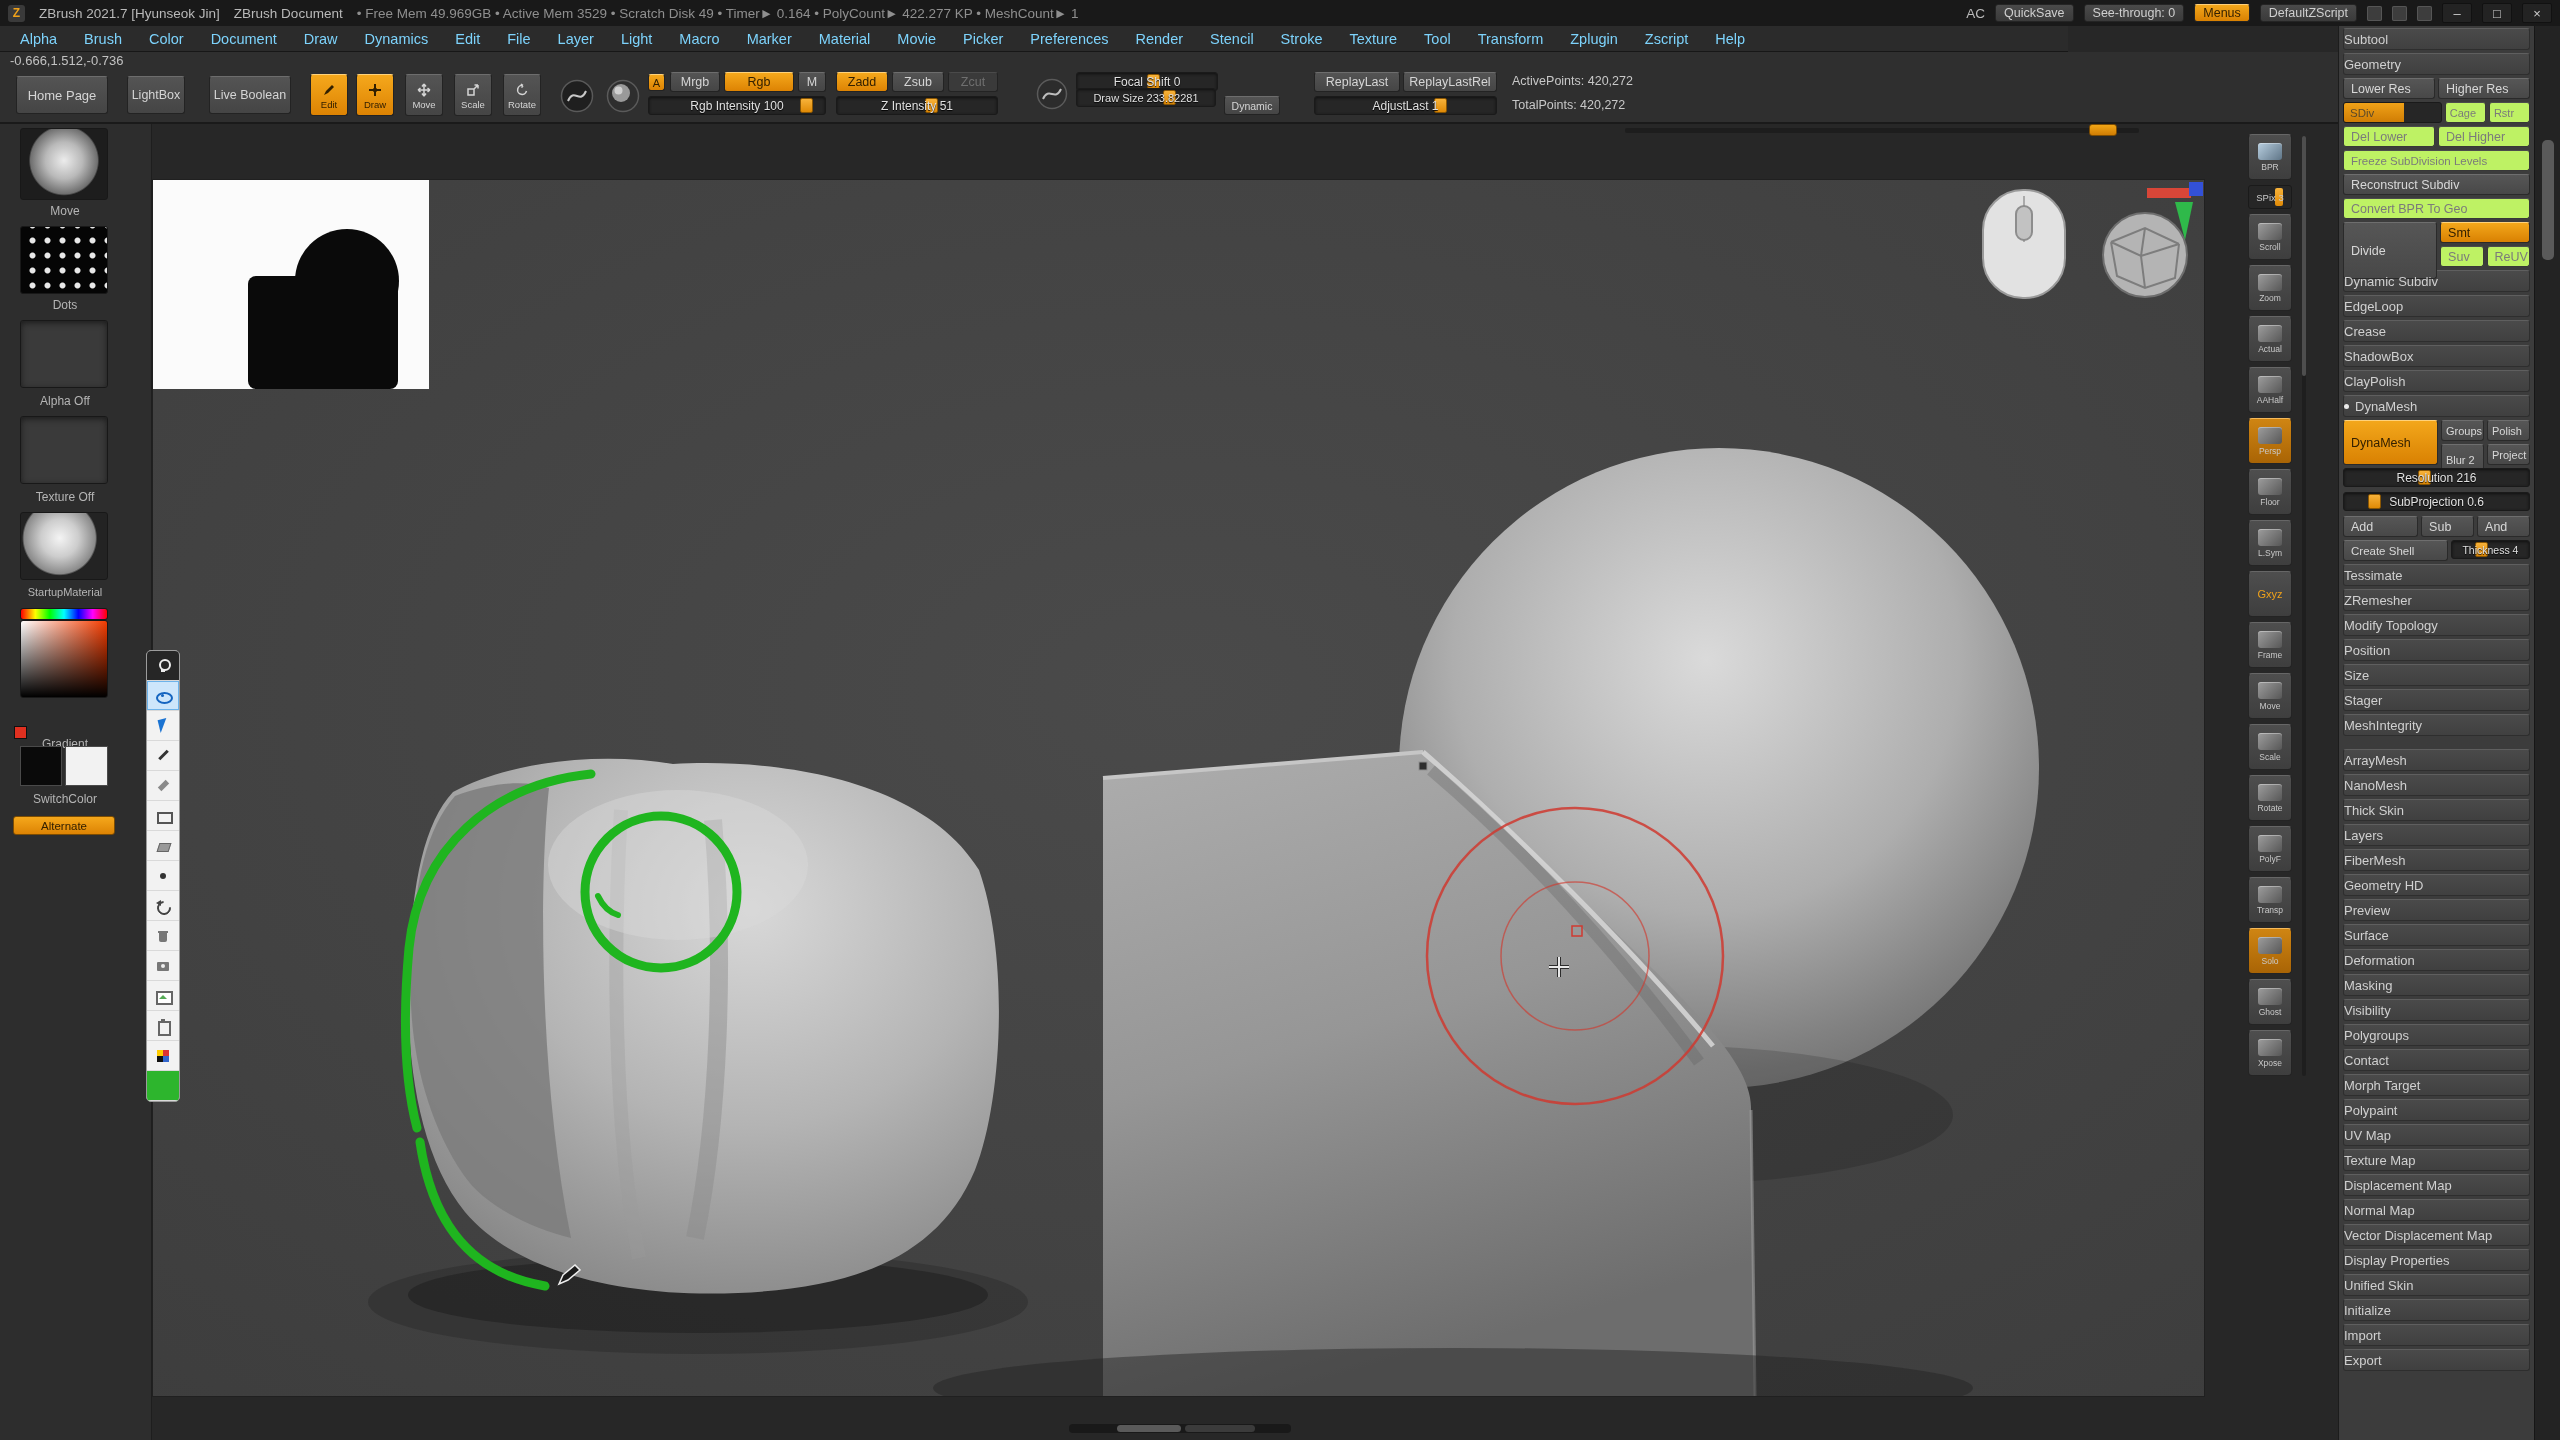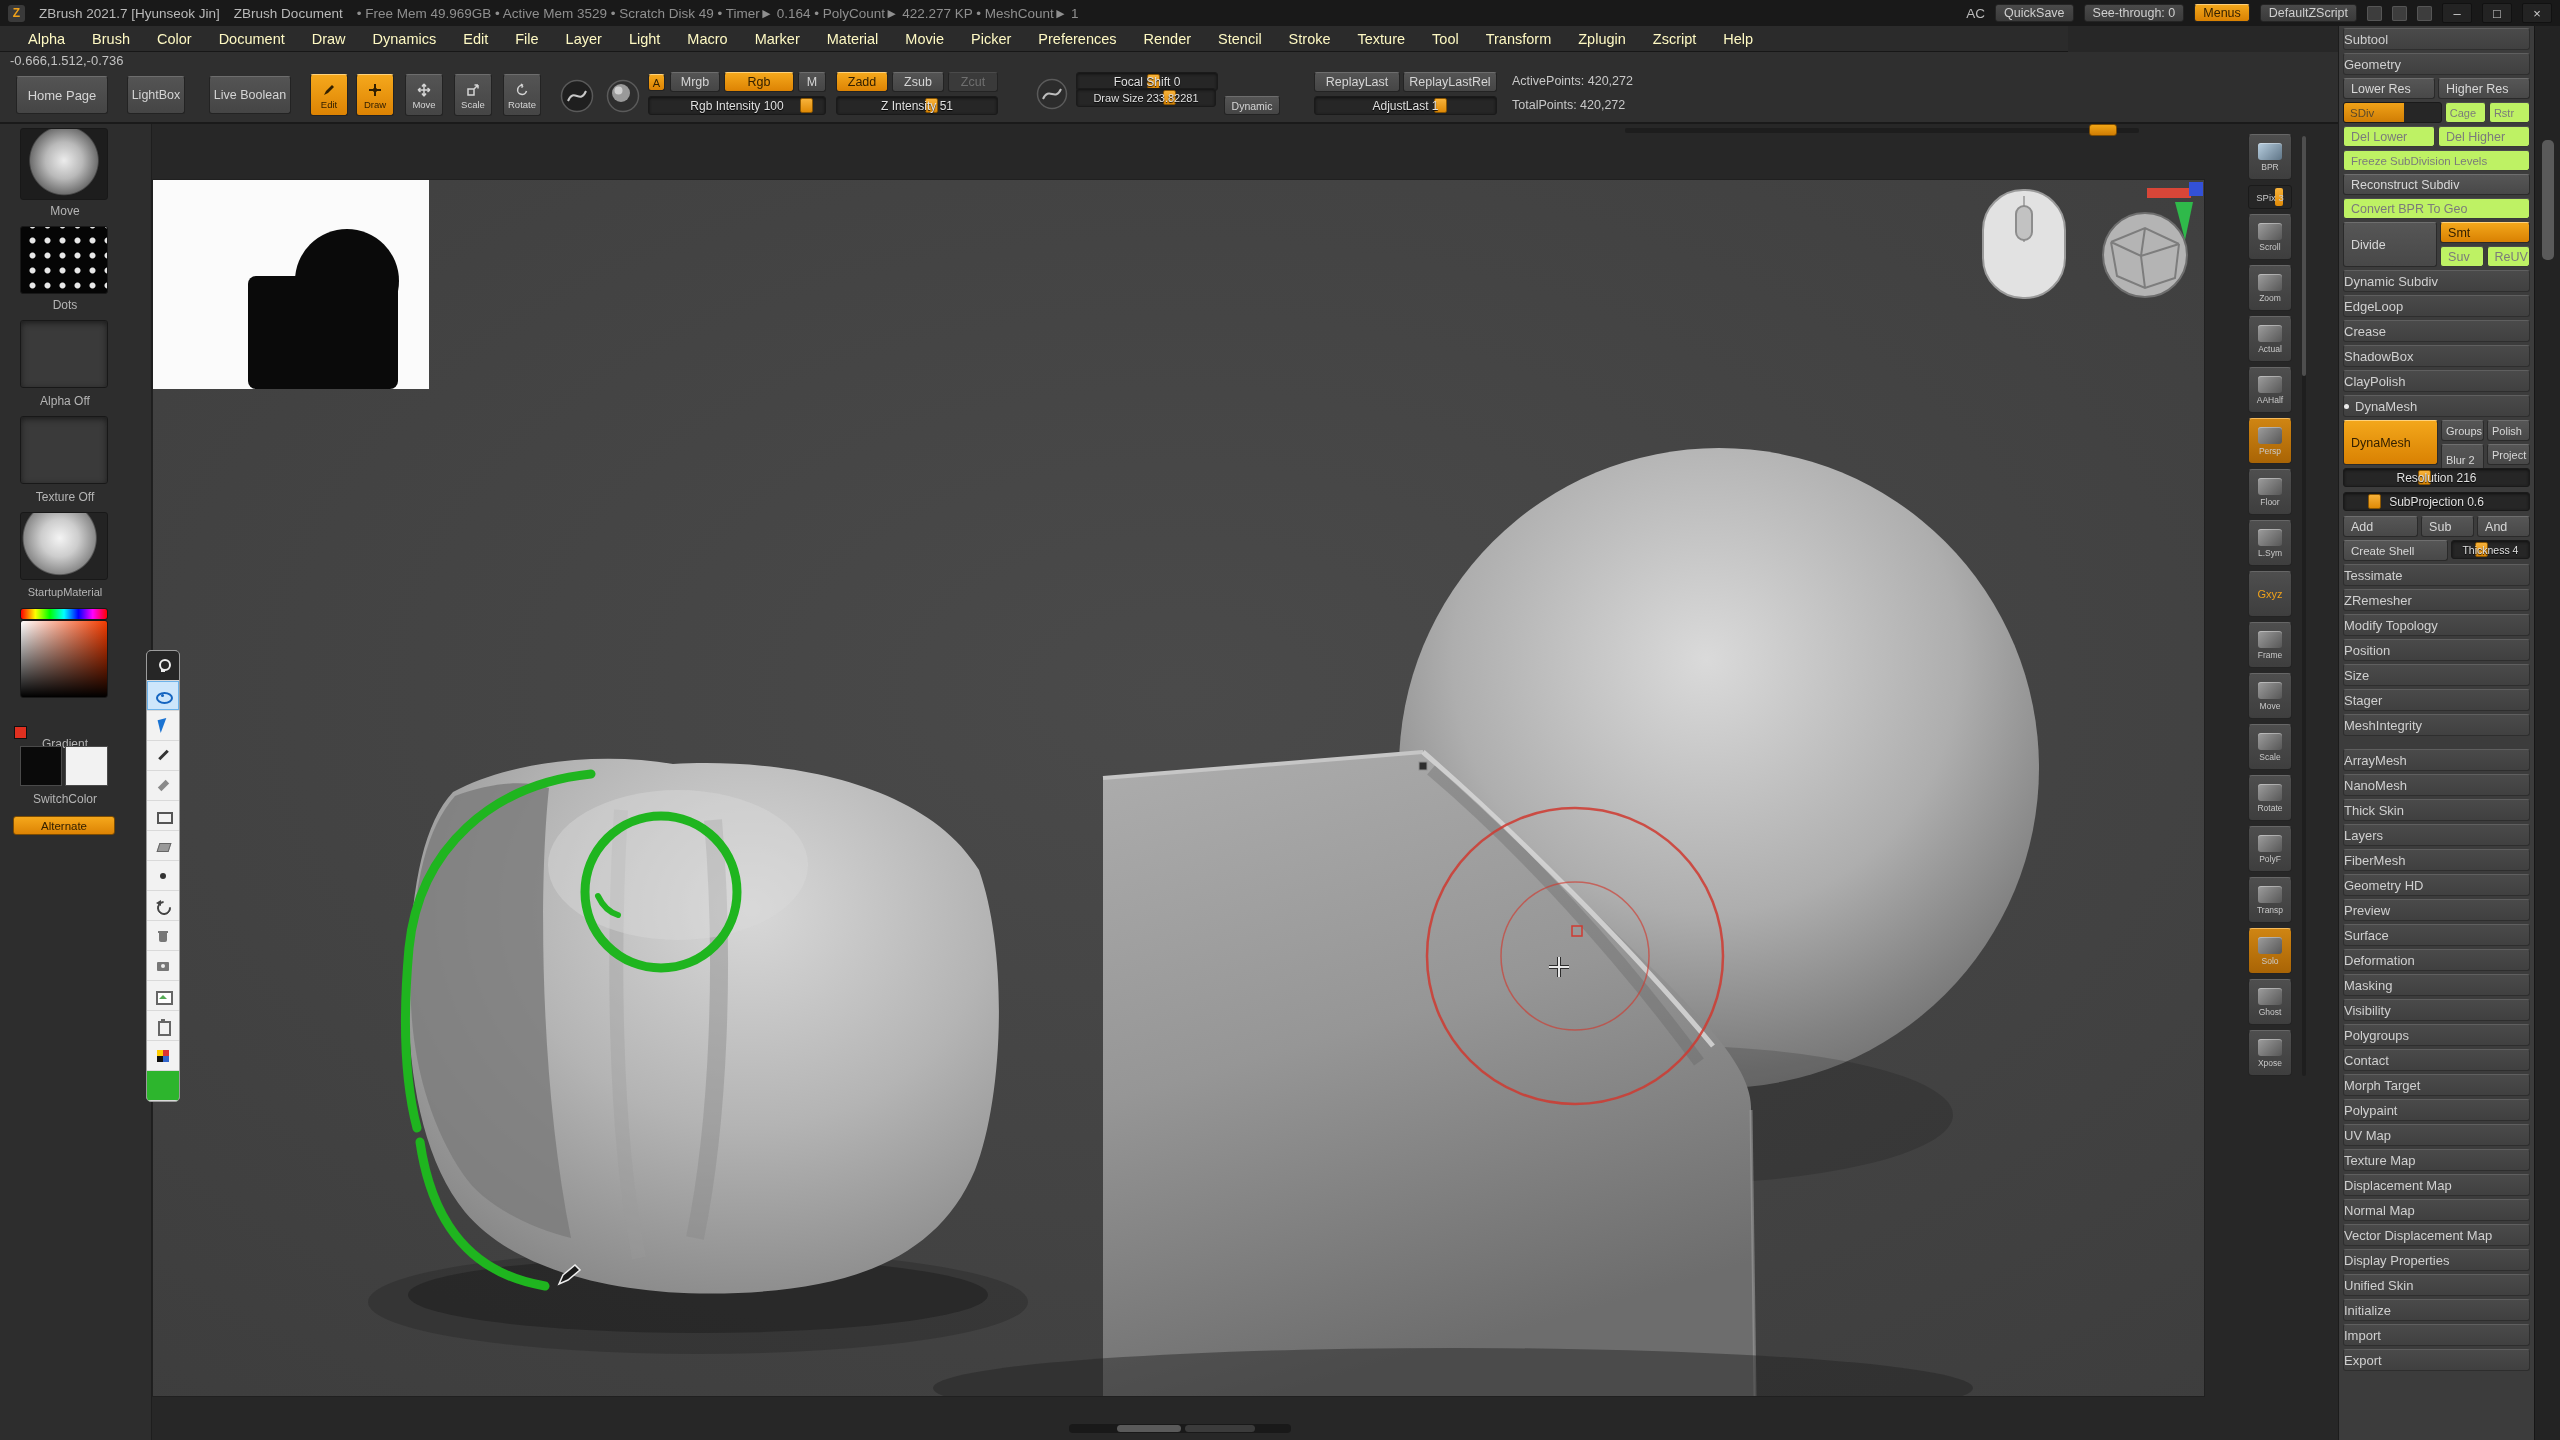--- a/index.html
+++ b/index.html
@@ -9,21 +9,21 @@
 
 .titlebar{left:0;top:0;width:2560px;height:26px;background:#191919;display:flex;align-items:center;padding:0 8px;font-size:13.5px;color:#b9b9b9;gap:14px}
 .tb-logo{width:17px;height:17px;background:#3a3a3a;border-radius:3px;color:#f0a21a;font-size:12px;font-weight:bold;display:flex;align-items:center;justify-content:center}
 .tb-stats{color:#8f8f8f}
 .tb-right{margin-left:auto;display:flex;align-items:center;gap:10px}
 .tb-btn{background:linear-gradient(#4a4a4a,#3a3a3a);border:1px solid #242424;border-radius:3px;padding:1px 8px;font-size:12.5px;color:#cfcfcf}
 .tb-btn.orange{background:linear-gradient(#f3a71b,#d98102);color:#352100;border-top-color:#ffcf78}
 .trayicon{width:15px;height:15px;border-radius:2px;background:#3d3d3d;box-shadow:inset 0 0 0 1px #555}
 .winbtn{width:30px;height:20px;display:flex;align-items:center;justify-content:center;color:#cfcfcf;font-size:13px;background:#232323;border:1px solid #111;border-radius:2px}
 
-.menubar{left:0;top:26px;width:2068px;height:26px;background:#2b2b2b;border-bottom:1px solid #171717;display:flex;align-items:center;gap:27px;padding:0 28px;font-size:14.5px;color:#fef9c3}
+.menubar{left:0;top:26px;width:2068px;height:26px;background:#2b2b2b;border-bottom:1px solid #171717;display:flex;align-items:center;gap:27px;padding:0 20px;font-size:14.5px;color:#7dd3fc}
 .menu-item{cursor:default}
 
 .shelf{left:0;top:52px;width:2560px;height:72px;background:#2f2f2f;border-bottom:2px solid #1a1a1a}
 .coords{position:absolute;left:10px;top:1px;font-size:13px;color:#c2c2c2}
 .btn{position:absolute;display:flex;align-items:center;justify-content:center;background:linear-gradient(#545454,#454545);border:1px solid #232323;border-top-color:#6d6d6d;border-radius:3px;color:#d5d5d5;font-size:13px}
 .btn.sm{font-size:12.5px}
 .btn.orange{background:linear-gradient(#f5a81c,#dd8303);color:#332000;border-top-color:#ffd27a}
 .btn.dim{color:#6f6f6f;background:#3a3a3a;border-top-color:#4a4a4a}
 .icon-btn{flex-direction:column;gap:1px;font-size:9.5px;padding-top:2px}
 .circlepick{position:absolute;border-radius:50%}
@@ -536,21 +536,21 @@
         <div class="pbtn dis" style="font-size:11.5px">Freeze SubDivision Levels</div>
       </div>
     <div class="prow">
         <div class="pbtn">Reconstruct Subdiv</div>
       </div>
     <div class="prow">
         <div class="pbtn dis">Convert BPR To Geo</div>
       </div>
 
     <div class="prow tall">
-      <div class="pbtn" style="height:45px">Divide</div>
+      <div class="pbtn" style="height:57px">Divide</div>
       <div style="flex:1;display:flex;flex-direction:column;gap:3px">
         <div class="pbtn orange" style="flex:none;height:21px">Smt</div>
         <div style="display:flex;gap:3px;height:21px">
           <div class="pbtn dis">Suv</div>
           <div class="pbtn dis">ReUV</div>
         </div>
       </div>
     </div>
 
     <div>

